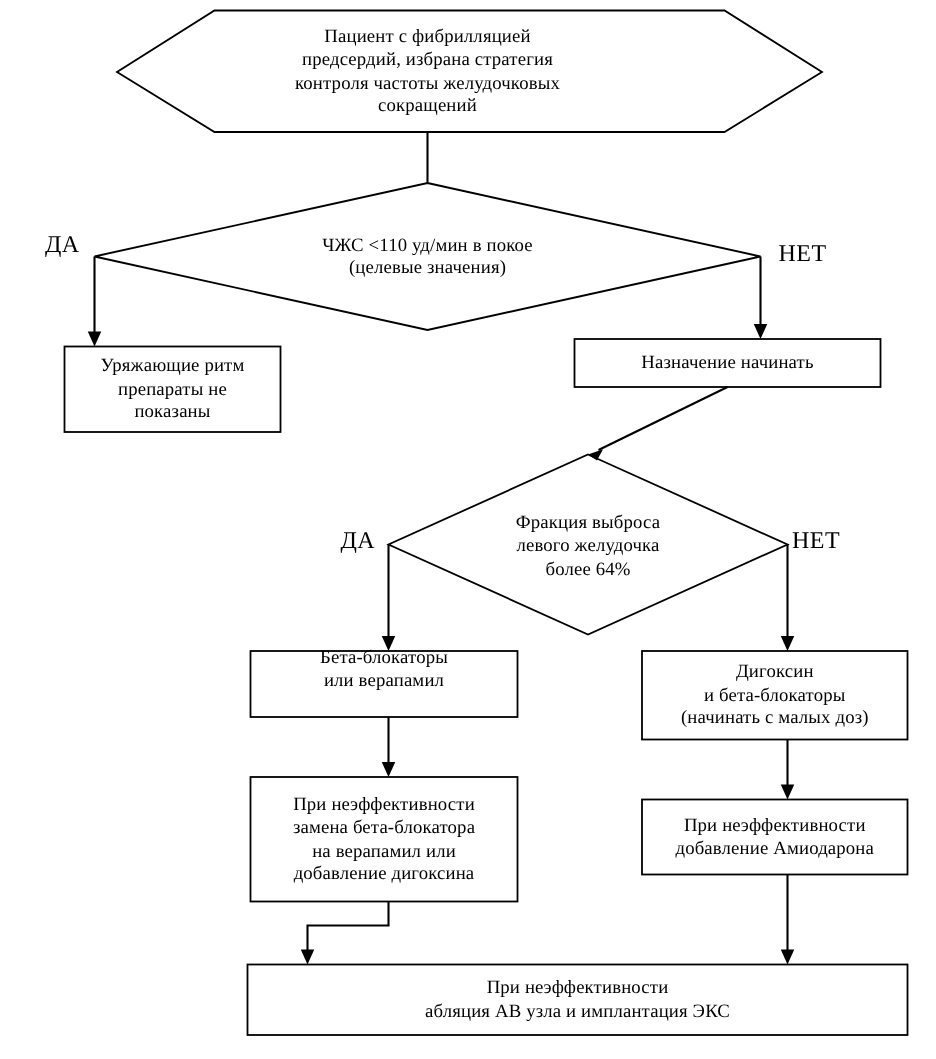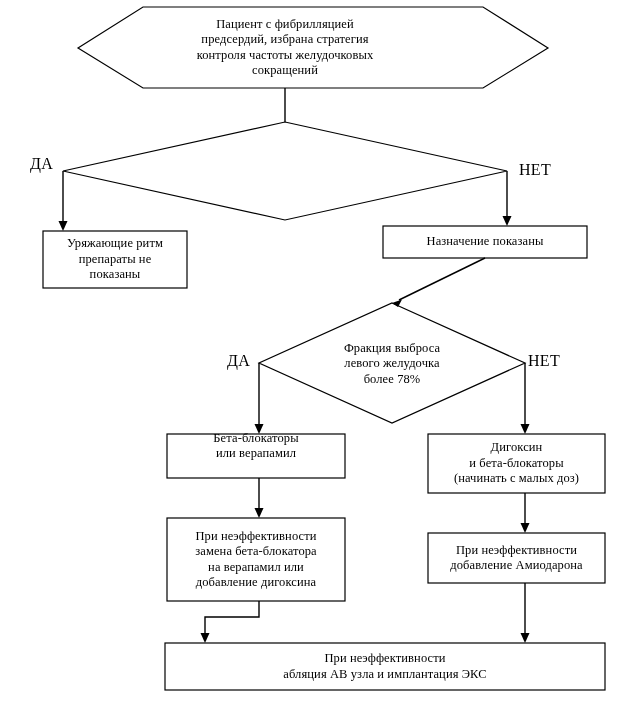--- a/index.html
+++ b/index.html
@@ -123,35 +123,39 @@
 
   </svg>
 
   <div class="node-text" style="left:118px; top:7px; width:334px; height:81px;">
     <span>Пациент с фибрилляцией
 предсердий, избрана стратегия
 контроля частоты желудочковых
 сокращений</span>
   </div>
 
+  <div class="node-text" style="left:165px; top:145px; width:240px; height:52px;">
+    <span>ЧЖС &lt;110 уд/мин в покое
+(целевые значения)</span>
+  </div>
 
   <div class="node-text" style="left:43px; top:231px; width:144px; height:57px;">
     <span>Уряжающие ритм
 препараты не
 показаны</span>
   </div>
 
   <div class="node-text" style="left:383px; top:226px; width:204px; height:32px;">
-    <span>Назначение показаны</span>
+    <span>Назначение начинать</span>
   </div>
 
   <div class="node-text" style="left:300px; top:338px; width:184px; height:52px;">
     <span>Фракция выброса
 левого желудочка
-более 78%</span>
+более 64%</span>
   </div>
 
   <div class="node-text" style="left:167px; top:424px; width:178px; height:44px;align-items:center;">
     <span>Бета-блокаторы
 или верапамил</span>
   </div>
 
   <div class="node-text" style="left:428px; top:434px; width:177px; height:59px;justify-content:center;">
     <span>Дигоксин
 и бета-блокаторы

